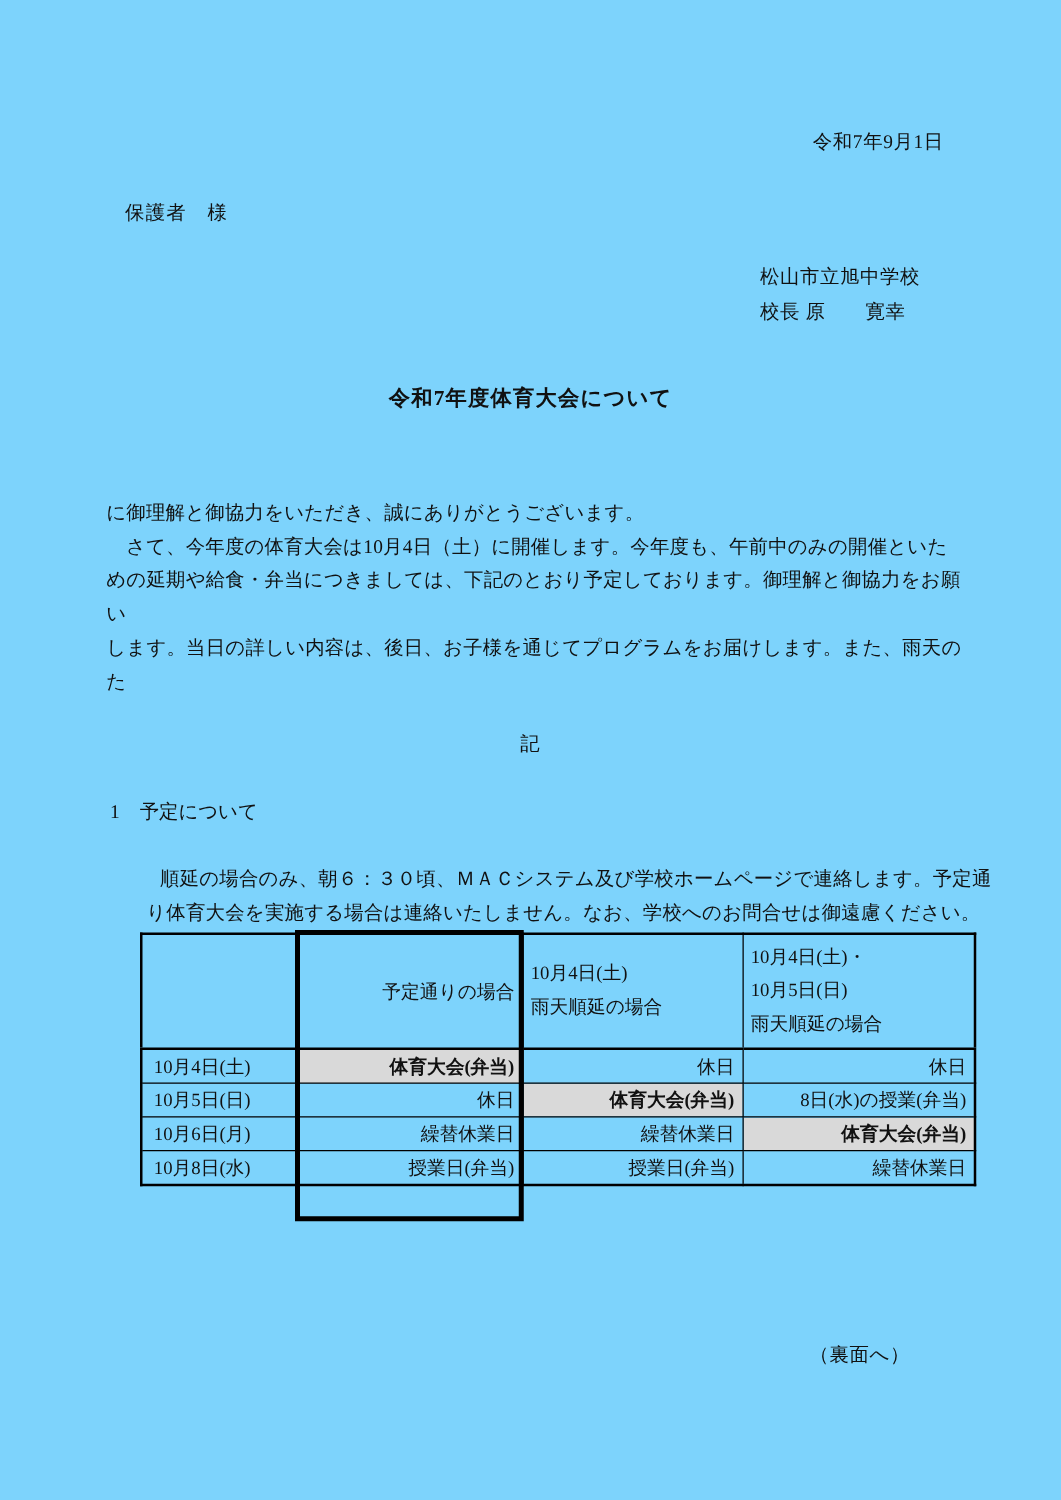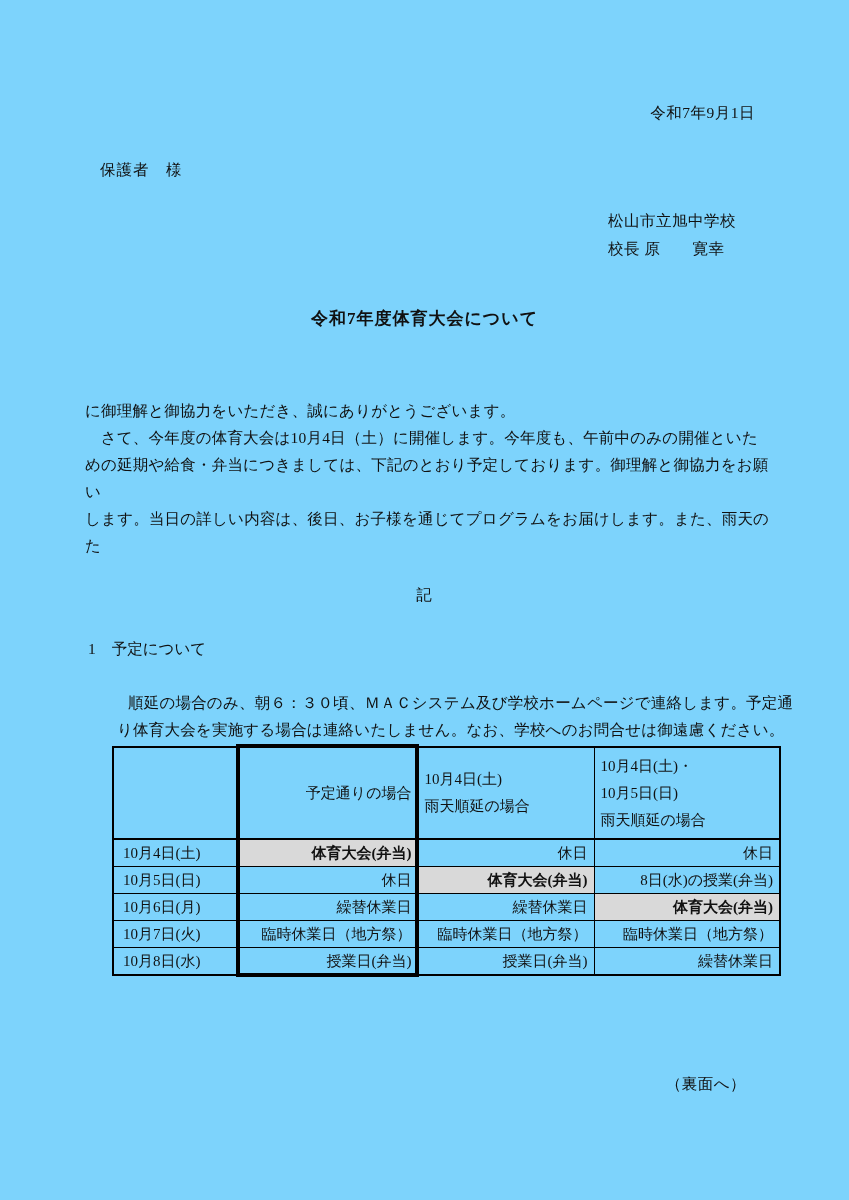--- a/index.html
+++ b/index.html
@@ -111,21 +111,21 @@
     top: 744px;
     width: 183px;
     height: 233px;
     border: 4px solid #000;
     box-sizing: border-box;
     pointer-events: none;
     background: transparent;
   }
   .footer-note {
     top: 1074px;
-    right: 103px;
+    right: 121px;
     letter-spacing: 0.5px;
     margin-left: 24px;
   }
 </style>
 </head>
 <body>
 
 <div class="page">
 
   <div class="abs doc-date">令和7年9月1日</div>
@@ -185,26 +185,20 @@
       <td class="hl">体育大会(弁当)</td>
       <td>8日(水)の授業(弁当)</td>
     </tr>
     <tr class="data-row">
       <td class="date-col">10月6日(月)</td>
       <td>繰替休業日</td>
       <td>繰替休業日</td>
       <td class="hl">体育大会(弁当)</td>
     </tr>
     <tr class="data-row">
-      <td class="date-col">10月7日(火)</td>
-      <td>臨時休業日（地方祭）</td>
-      <td>臨時休業日（地方祭）</td>
-      <td>臨時休業日（地方祭）</td>
-    </tr>
-    <tr class="data-row">
       <td class="date-col">10月8日(水)</td>
       <td>授業日(弁当)</td>
       <td>授業日(弁当)</td>
       <td>繰替休業日</td>
     </tr>
   </tbody>
     </table>
 
   <div class="thick-box"></div>
 

